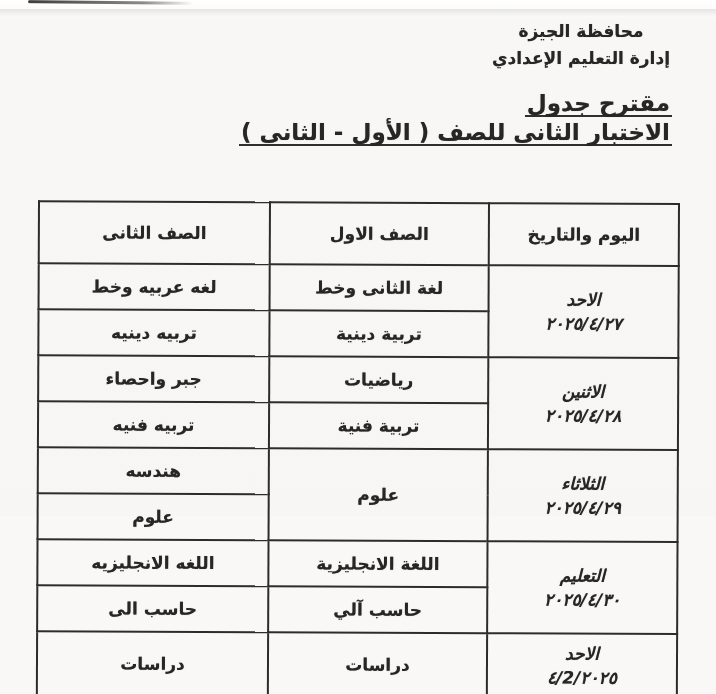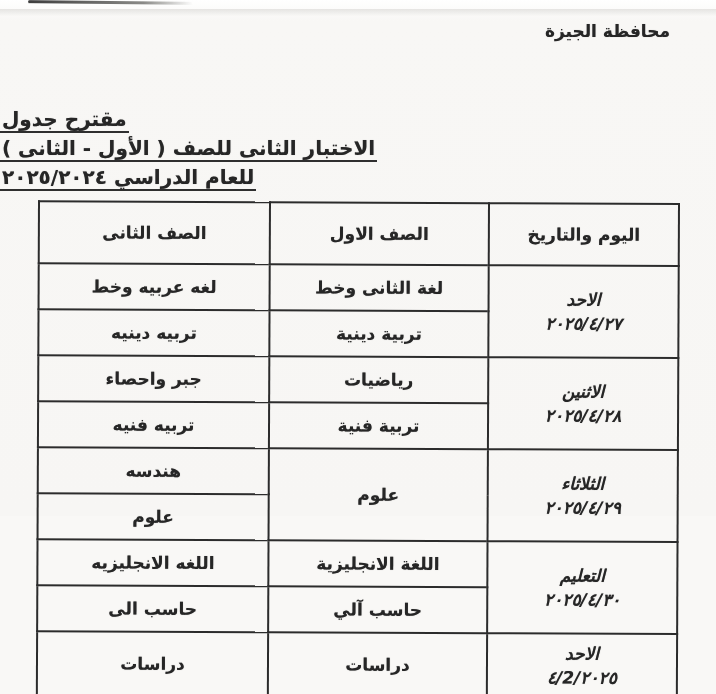--- a/index.html
+++ b/index.html
@@ -47,24 +47,23 @@
     font-weight: bold;
     line-height: 27px;
   }
 
   
   .title-block {
     position: absolute;
     top: 92px;
     left: 0;
     width: 672px;
-    text-align: left;
-    font-size: 20px;
+    text-align: right;
+    font-size: 23px;
     font-weight: bold;
-    margin-top: 16px;
   }
   .title-line { margin: 0 0 4px 0; line-height: 22px; }
   .title-line > span {
     display: inline-block;
     border-bottom: 2px solid #2f2f2f;
     padding: 0 2px 1px 2px;
   }
 
   
   table.schedule {
@@ -96,26 +95,26 @@
 </head>
 <body>
 
 <div class="page">
 
   <div class="scan-band"></div>
   <div class="scan-streak"></div>
 
   <div class="org-header fuzz">
     <div>محافظة الجيزة</div>
+    <div>إدارة التعليم الإعدادي</div>
   </div>
 
   <div class="title-block fuzz">
     <div class="title-line"><span>مقترح جدول</span></div>
     <div class="title-line"><span>الاختبار الثانى للصف ( الأول - الثانى )</span></div>
-    <div class="title-line"><span>للعام الدراسي ٢٠٢٥/٢٠٢٤</span></div>
   </div>
 
   <table class="schedule fuzz">
     <colgroup>
       <col style="width:190px">
       <col style="width:219px">
       <col style="width:231px">
     </colgroup>
     <tbody>
       <tr class="header-row">

